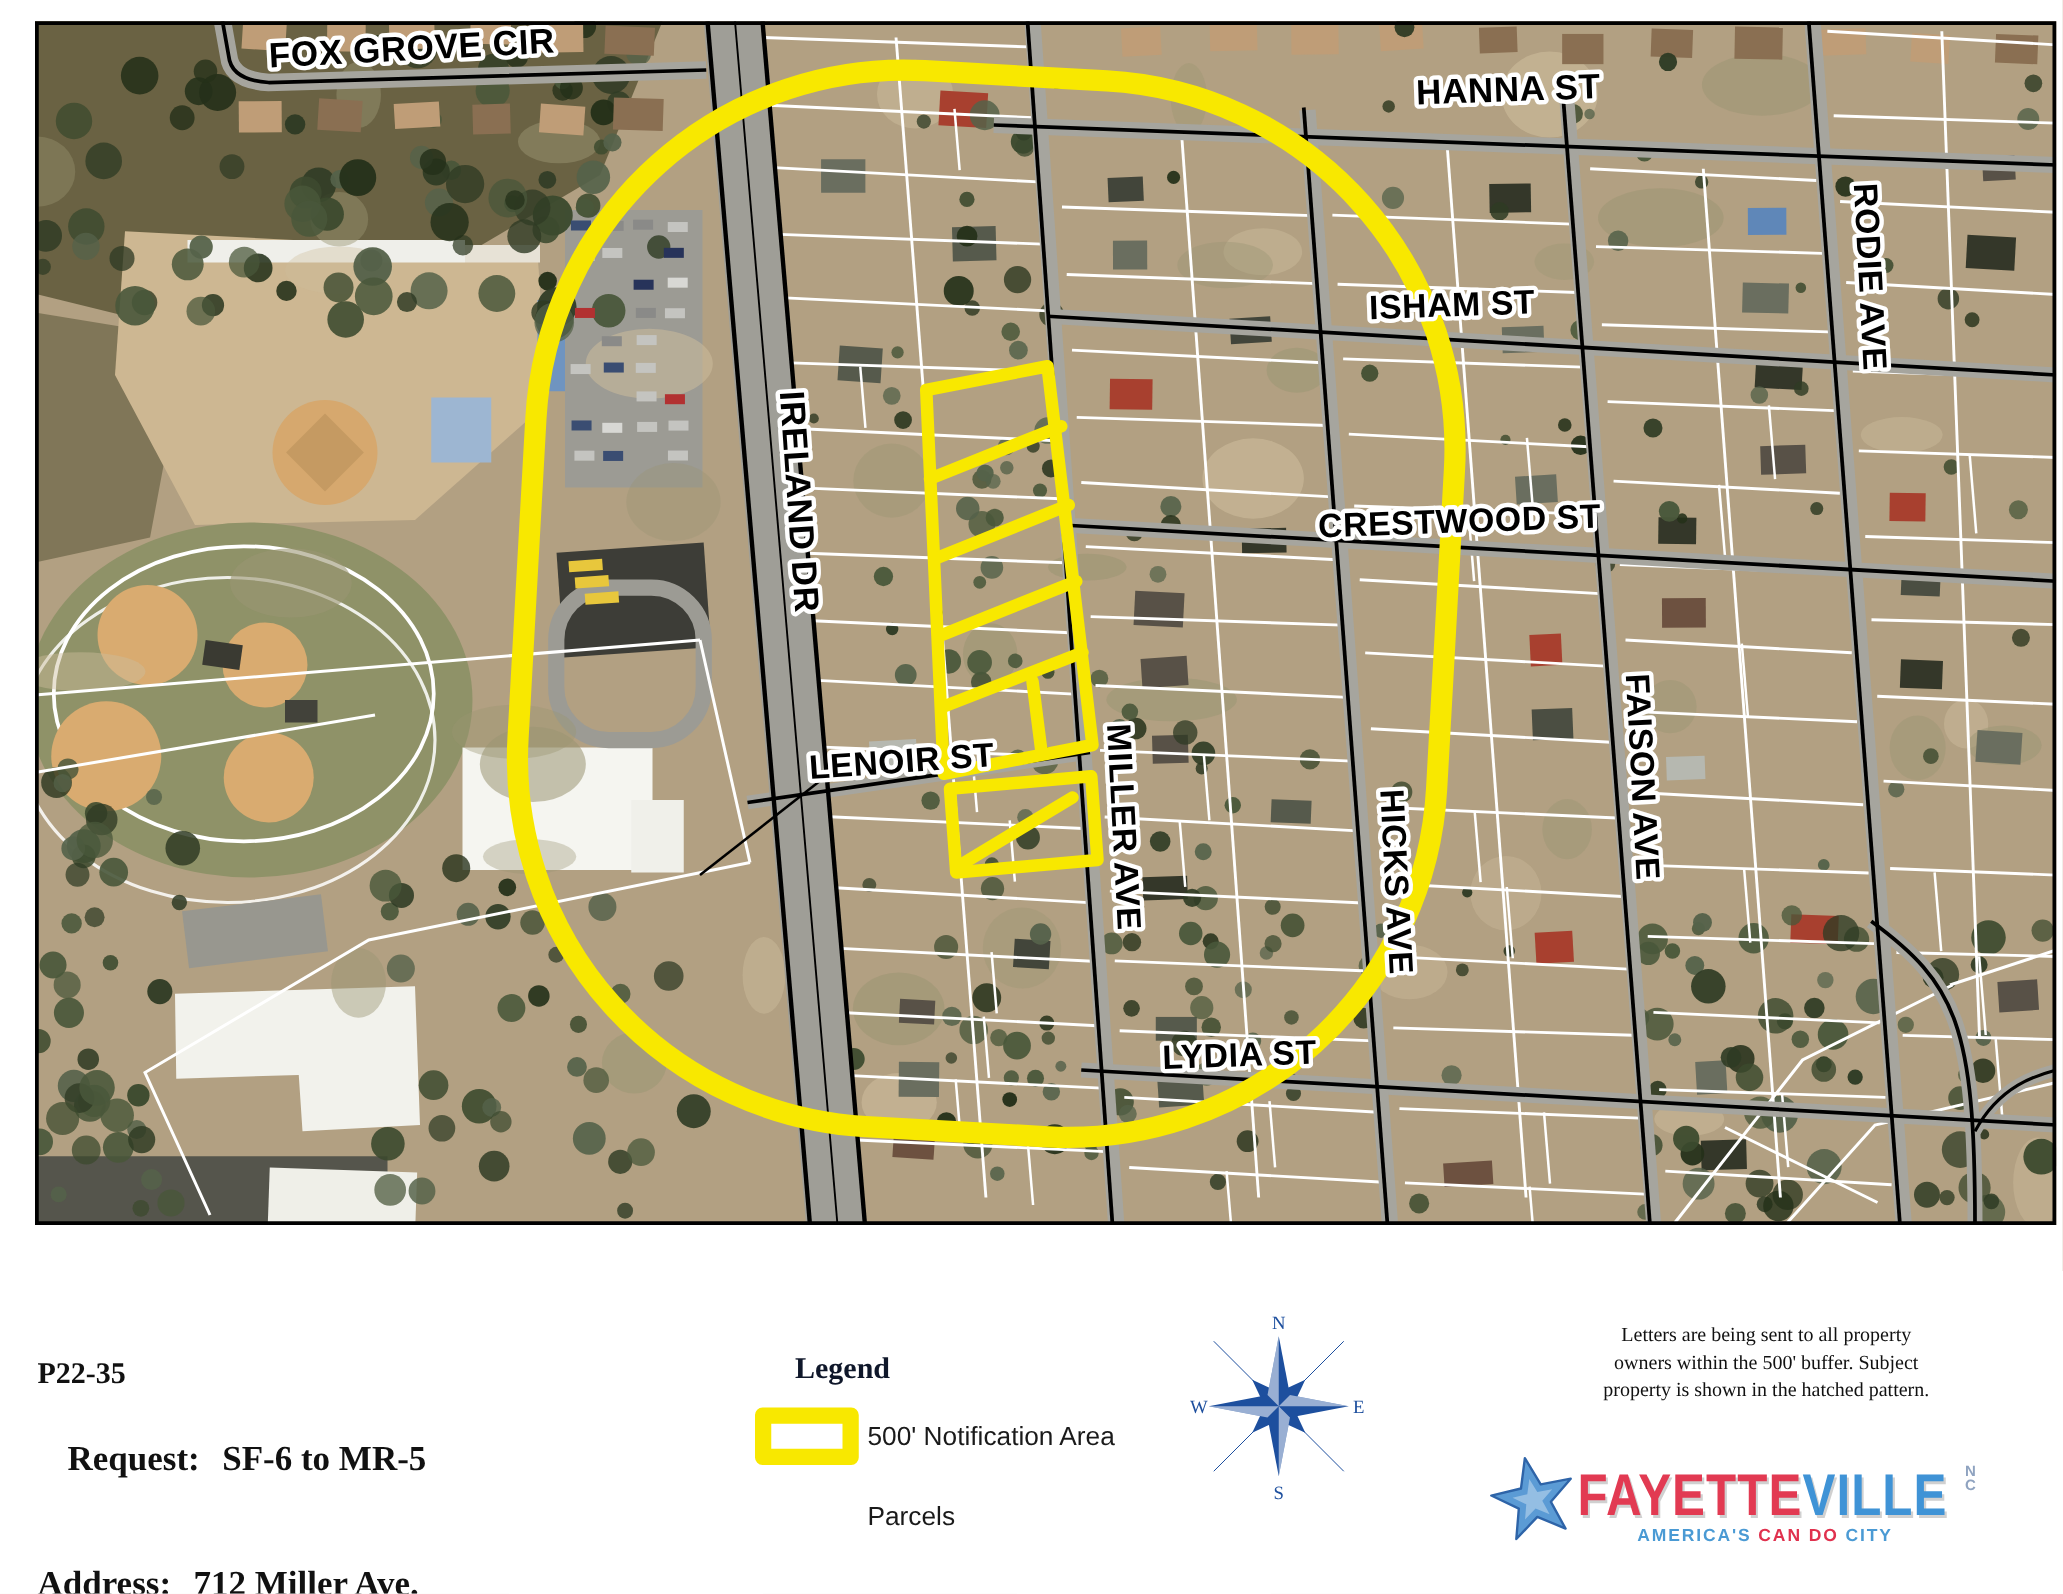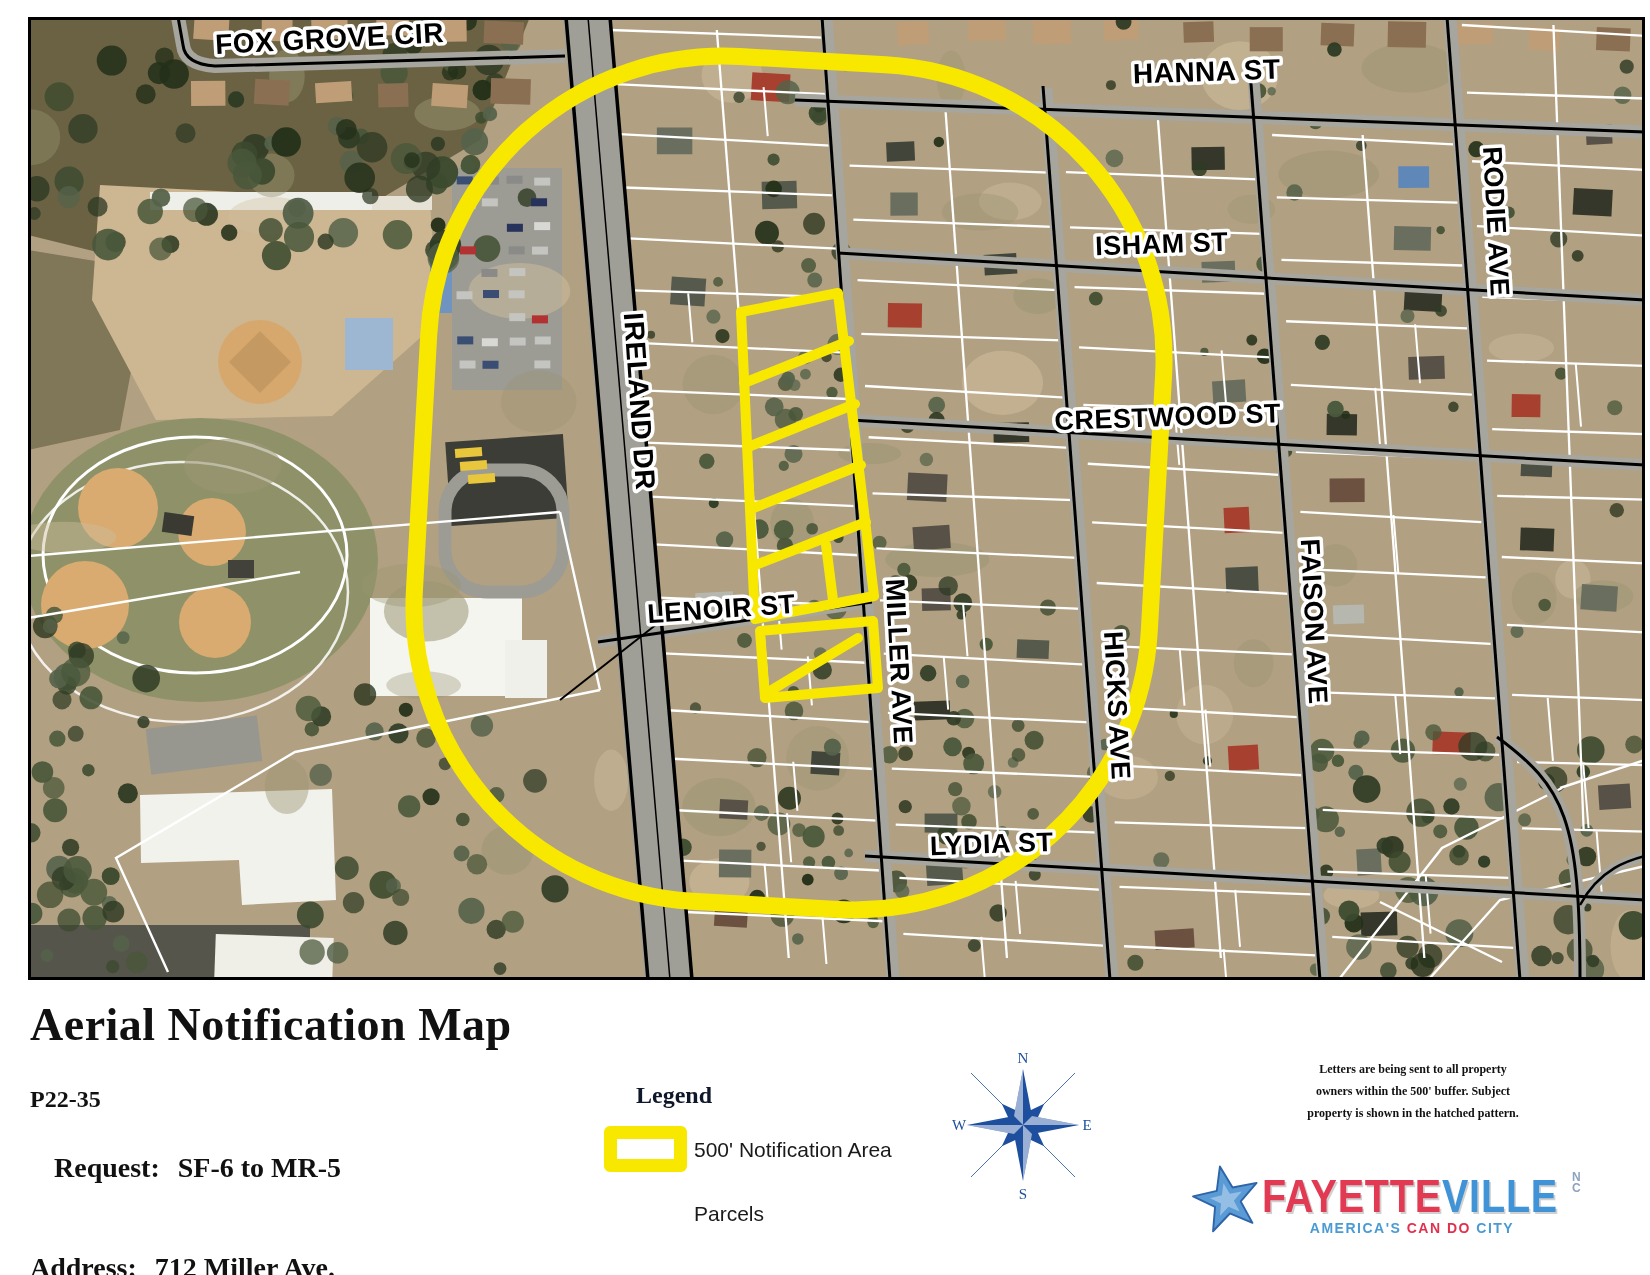--- a/index.html
+++ b/index.html
@@ -17,22 +17,22 @@
   #request-line,#address-line{font-size:28px;font-weight:bold;color:#111;}
   #request-line{left:30px;top:1152px;margin-left:24px;}
   #address-line{left:30px;top:1252px;}
   .kv-label{margin-right:18px;}
   #legend-heading{left:636px;top:1082px;font-size:24px;font-weight:bold;color:#0f172a;}
   #legend-swatch{left:604px;top:1126px;width:83px;height:46px;box-sizing:border-box;
                  border:13px solid #F8E800;background:#ffffff;border-radius:6px;}
   #legend-item1{left:694px;top:1138px;}
   #legend-item2{left:694px;top:1202px;}
   .legend-text{font-family:"Liberation Sans", sans-serif;font-size:21px;color:#1a1a1a;}
-  #note-block{left:1222px;top:1058px;width:382px;font-size:12px;line-height:22px;
-              font-weight:bold;color:#111;text-align:center;}
+  #note-block{left:1222px;top:1058px;width:382px;font-size:16px;line-height:22px;
+              font-weight:normal;color:#111;text-align:center;}
   #compass{left:943px;top:1045px;width:160px;height:160px;}
   
   #logo{left:1180px;top:1160px;width:440px;height:90px;}
   #logo-star{position:absolute;left:8px;top:2px;width:78px;height:76px;}
   #logo-text{position:absolute;left:82px;top:8px;font-family:"Liberation Sans", sans-serif;
              font-weight:bold;font-size:47px;letter-spacing:1px;transform:scaleX(.84);
              transform-origin:left top;white-space:nowrap;
              text-shadow:2px 2px 0 rgba(120,120,120,.35);}
   #logo-nc{position:absolute;left:392px;top:12px;font-family:"Liberation Sans", sans-serif;
            font-weight:bold;font-size:12px;line-height:11px;color:#8fa3c0;letter-spacing:0;}
@@ -776,21 +776,20 @@
           <text x="630" y="402" text-anchor="middle" font-size="28" transform="rotate(86 630 402)" fill="#000" stroke="#fff" stroke-width="7" paint-order="stroke" stroke-linejoin="round" letter-spacing="0.5" class="street-label">IRELAND DR</text>
           <text x="890" y="662" text-anchor="middle" font-size="27" transform="rotate(87 890 662)" fill="#000" stroke="#fff" stroke-width="7" paint-order="stroke" stroke-linejoin="round" letter-spacing="0.5" class="street-label">MILLER AVE</text>
           <text x="1108" y="706" text-anchor="middle" font-size="27" transform="rotate(87 1108 706)" fill="#000" stroke="#fff" stroke-width="7" paint-order="stroke" stroke-linejoin="round" letter-spacing="0.5" class="street-label">HICKS AVE</text>
           <text x="1305" y="622" text-anchor="middle" font-size="27" transform="rotate(87 1305 622)" fill="#000" stroke="#fff" stroke-width="7" paint-order="stroke" stroke-linejoin="round" letter-spacing="0.5" class="street-label">FAISON AVE</text>
           <text x="1487" y="222" text-anchor="middle" font-size="27" transform="rotate(87 1487 222)" fill="#000" stroke="#fff" stroke-width="7" paint-order="stroke" stroke-linejoin="round" letter-spacing="0.5" class="street-label">RODIE AVE</text>
         </g>
     </svg>
   </div>
   <div id="map-border"></div>
 
-  <div id="title" class="f-abs">Aerial Notification Map</div>
   <div id="case-no" class="f-abs">P22-35</div>
 
   <div id="request-line" class="f-abs">
     <span class="kv-label">Request:</span><span>SF-6 to MR-5</span>
   </div>
   <div id="address-line" class="f-abs">
     <span class="kv-label">Address:</span><span>712 Miller Ave.</span>
   </div>
 
   <div id="legend-heading" class="f-abs">Legend</div>

